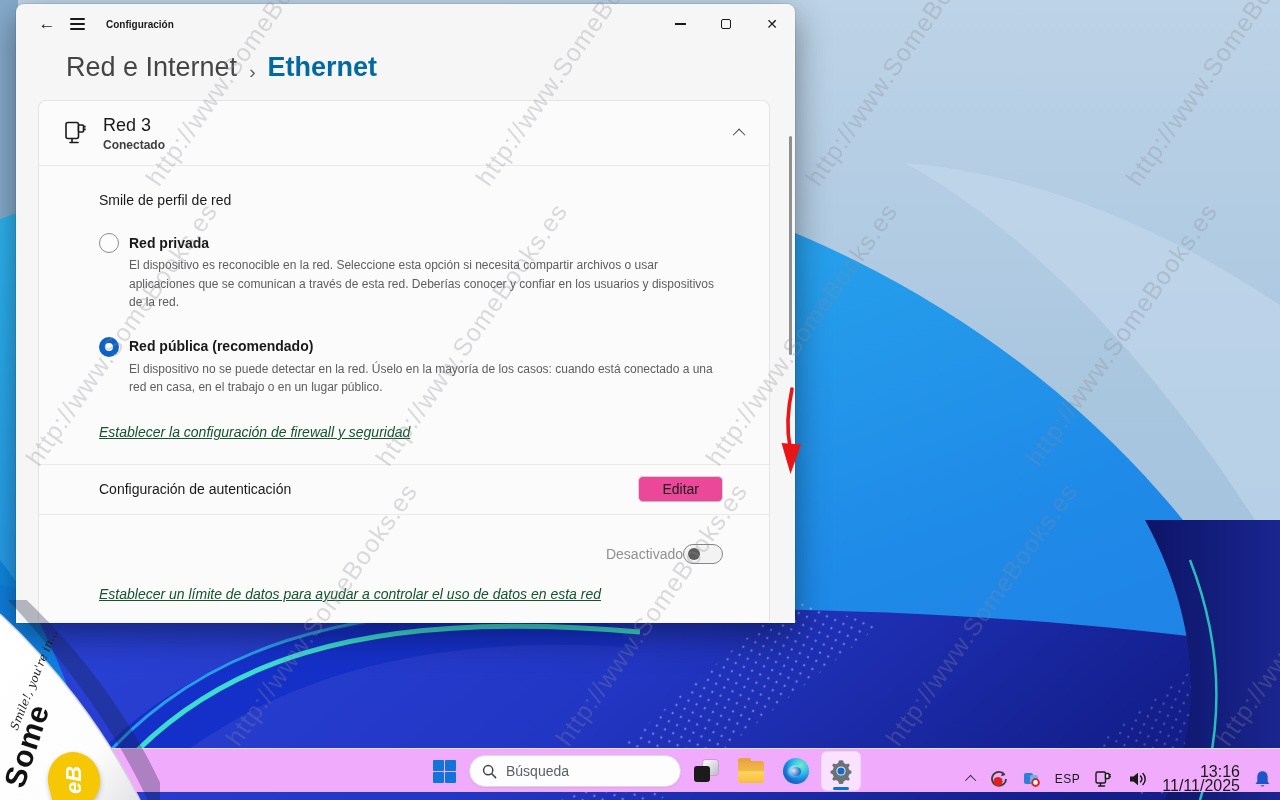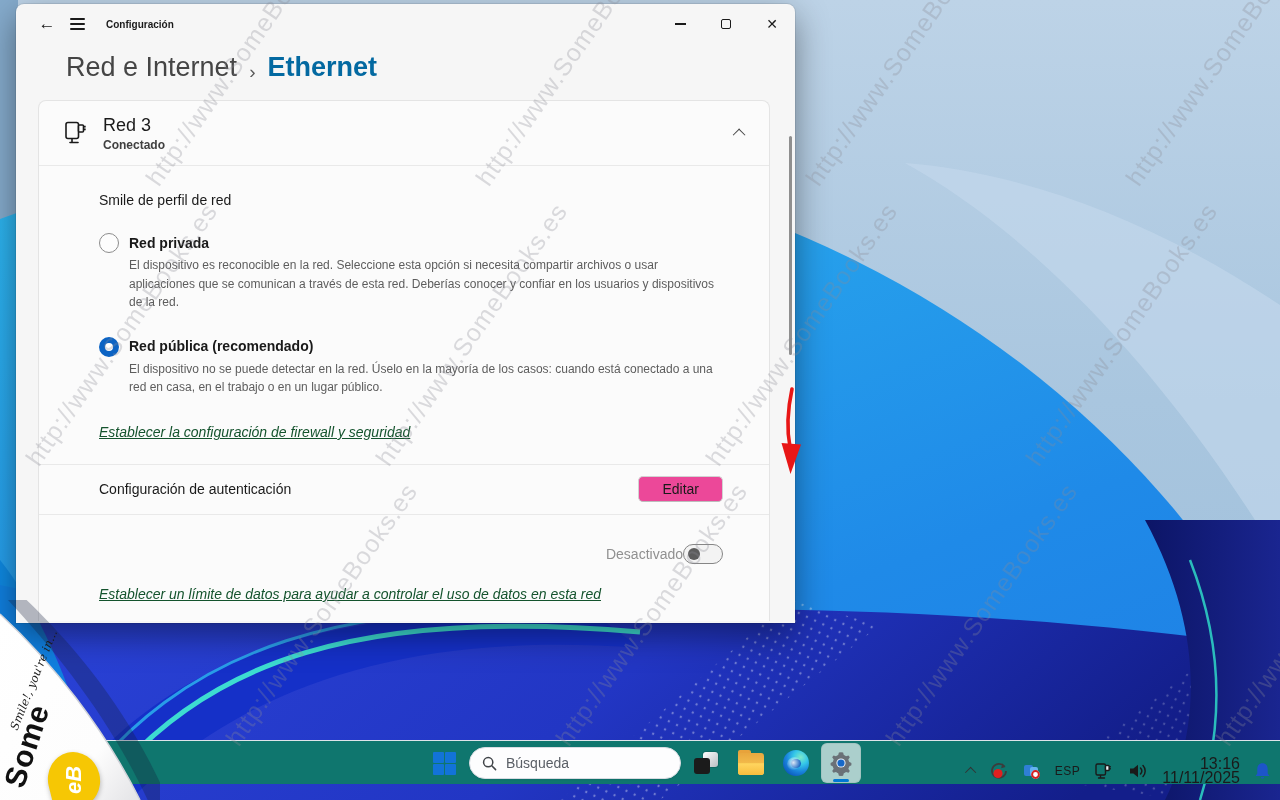--- a/index.html
+++ b/index.html
@@ -73,22 +73,22 @@
   .toggle { position:relative; width:40px; height:20px; border:1px solid #868686; border-radius:10px; background:#f3f3f3; }
   .toggle .knob { position:absolute; left:4px; top:3px; width:12px; height:12px; border-radius:50%; background:#5c5c5c; }
   .limit-link { display:inline-block; margin:22px 0 24px 60px; }
 
   .v-scroll { position:absolute; right:3px; top:132px; width:3px; height:219px; background:#8f8f8f; border-radius:2px; z-index:11; }
 
   
   .red-arrow { position:absolute; left:777px; top:386px; z-index:50; }
 
   
-  .taskbar { position:absolute; left:0; bottom:16px; width:1280px; height:44px; z-index:30;
-             background:#0f766e; border-top:1px solid #dfe4ea; }
+  .taskbar { position:absolute; left:0; bottom:8px; width:1280px; height:44px; z-index:30;
+             background:#f0abfc; border-top:1px solid #dfe4ea; }
   .tb-apps { position:absolute; left:424px; top:0; height:44px; display:flex; align-items:center; gap:5px; }
   .slot { width:40px; height:40px; display:flex; align-items:center; justify-content:center; border-radius:6px; position:relative; }
   .slot.active { background:rgba(255,255,255,0.65); box-shadow:inset 0 0 0 1px rgba(0,0,0,0.05); }
   .indicator { position:absolute; bottom:1px; left:50%; transform:translateX(-50%); width:16px; height:3px; border-radius:2px; background:#0078d4; }
 
   .start-logo { width:23px; height:23px; display:grid; grid-template-columns:11px 11px; grid-template-rows:11px 11px; gap:1.5px; }
   .start-logo i { background:#1273d8; border-radius:1px; }
 
   .search-pill { display:flex; align-items:center; width:212px; height:32px; background:#fdfdfe;
                  border:1px solid #d8dce2; border-radius:16px; padding-left:12px; gap:9px;

